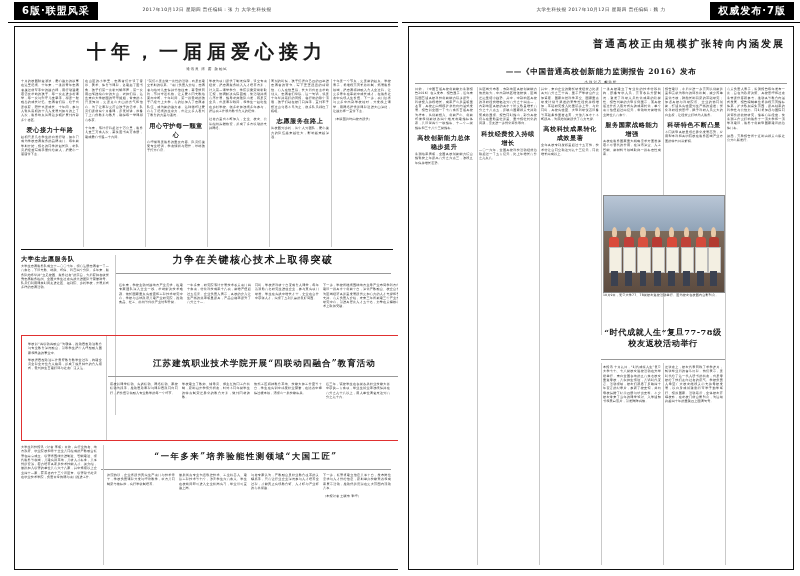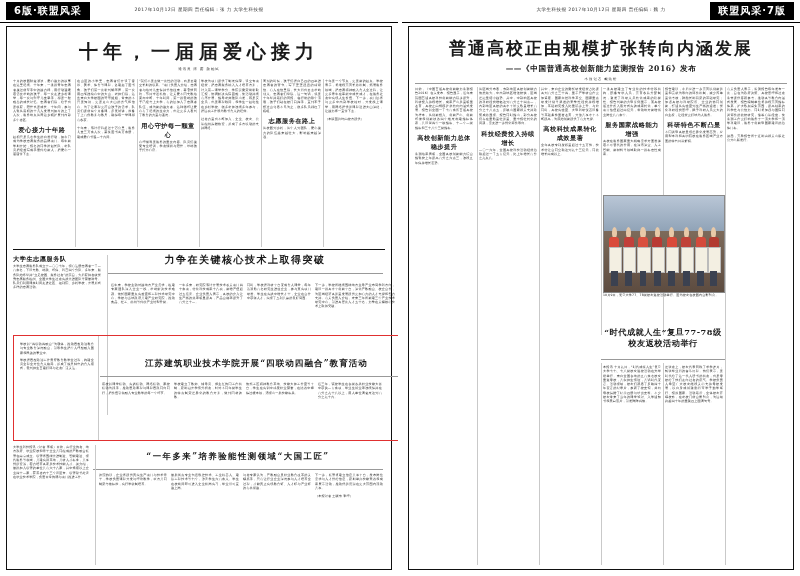--- a/index.html
+++ b/index.html
@@ -1,21 +1,21 @@
 <!DOCTYPE html>
 <html><head>
 <meta charset="utf-8">
 <style>
   html,body{margin:0;padding:0;background:#ffffff;}
   body{width:800px;height:576px;font-family:"DejaVu Sans","Liberation Sans",sans-serif;color:#1a1a1a;}
   .page{position:relative;width:800px;height:576px;background:#fff;overflow:hidden;}
 
   
   .sheet{position:absolute;top:0;height:576px;background:#fff;}
-  .sheet.left{left:0;width:398px;}
+  .sheet.left{left:8px;width:398px;}
   .sheet.right{left:402px;width:398px;}
   .gutter{position:absolute;left:398px;top:0;width:4px;height:576px;background:#ffffff;}
 
   
   .masthead{position:relative;height:22px;border-bottom:1px solid #000;}
   .mast-left{position:absolute;left:6px;top:2px;background:#000;color:#fff;font-size:10px;font-weight:bold;
              padding:2px 8px;letter-spacing:1px;}
   .mast-center{position:absolute;left:0;right:0;top:7px;text-align:center;font-size:4.6px;color:#333;letter-spacing:.4px;}
   .mast-right{position:absolute;right:6px;top:2px;background:#000;color:#fff;font-size:10px;font-weight:bold;
               padding:2px 8px;letter-spacing:1px;}
@@ -24,21 +24,21 @@
   .frame{position:absolute;left:6px;right:6px;top:26px;bottom:6px;border:1px solid #111;}
 
   
   .tx{font-size:3.1px;line-height:4.3px;color:#2b2b2b;text-align:justify;word-break:break-all;letter-spacing:.15px;}
   .byline{font-size:3.4px;color:#333;text-align:center;margin:2px 0 3px;letter-spacing:1px;}
 
   
   .h-main{font-size:19px;font-weight:bold;text-align:center;letter-spacing:5px;font-family:"DejaVu Serif","Liberation Serif",serif;}
   .h-sec{font-size:10px;font-weight:bold;text-align:center;letter-spacing:1.5px;font-family:"DejaVu Serif","Liberation Serif",serif;}
   .h-sub{font-size:6.2px;font-weight:bold;text-align:center;letter-spacing:.5px;font-family:"DejaVu Serif","Liberation Serif",serif;}
-  .h-r-main{font-size:17px;font-weight:bold;text-align:center;letter-spacing:2px;font-family:"DejaVu Serif","Liberation Serif",serif;}
+  .h-r-main{font-size:10px;font-weight:bold;text-align:right;letter-spacing:2px;font-family:"DejaVu Serif","Liberation Serif",serif;}
   .h-r-sub{font-size:7.6px;font-weight:bold;text-align:center;letter-spacing:.6px;font-family:"DejaVu Serif","Liberation Serif",serif;}
 
   .rule{border-top:1px solid #111;}
   .rule-thin{border-top:1px solid #999;}
   .vrule{position:absolute;top:0;bottom:0;width:0;border-left:1px solid #c9c9c9;}
 
   .redbox{position:absolute;border:1.2px solid #e03030;}
 
   .colwrap{position:absolute;}
   .col{position:absolute;top:0;bottom:0;}
@@ -246,28 +246,28 @@
       </div>
 
     </div>
   </div>
 
   <div class="gutter"></div>
 
   <div class="sheet right">
     <div class="masthead">
       <div class="mast-center-r">大学生科技报      2017年10月12日   星期四   责任编辑：魏 力</div>
-      <div class="mast-right">联盟风采·7版</div>
+      <div class="mast-right">权威发布·7版</div>
     </div>
 
     <div class="frame">
 
       <div style="position:absolute;left:8px;right:8px;top:10px;">
         <div class="h-r-main">普通高校正由规模扩张转向内涵发展</div>
-        <div class="h-r-sub" style="margin-top:4px;">——《中国普通高校创新能力监测报告 2016》发布</div>
+        <div class="h-r-sub" style="margin-top:16px;">——《中国普通高校创新能力监测报告 2016》发布</div>
         <div class="byline" style="margin-top:3px;">本报记者 戴劲松</div>
       </div>
 
       <div class="rule-thin" style="position:absolute;left:6px;right:6px;top:56px;"></div>
 
       <div class="colwrap" style="left:6px;right:6px;top:60px;bottom:4px;">
         <div class="vrule" style="left:62px;"></div>
         <div class="vrule" style="left:124px;"></div>
         <div class="vrule" style="left:186px;top:0;height:248px;"></div>
         <div class="vrule" style="left:248px;top:0;height:248px;"></div>

